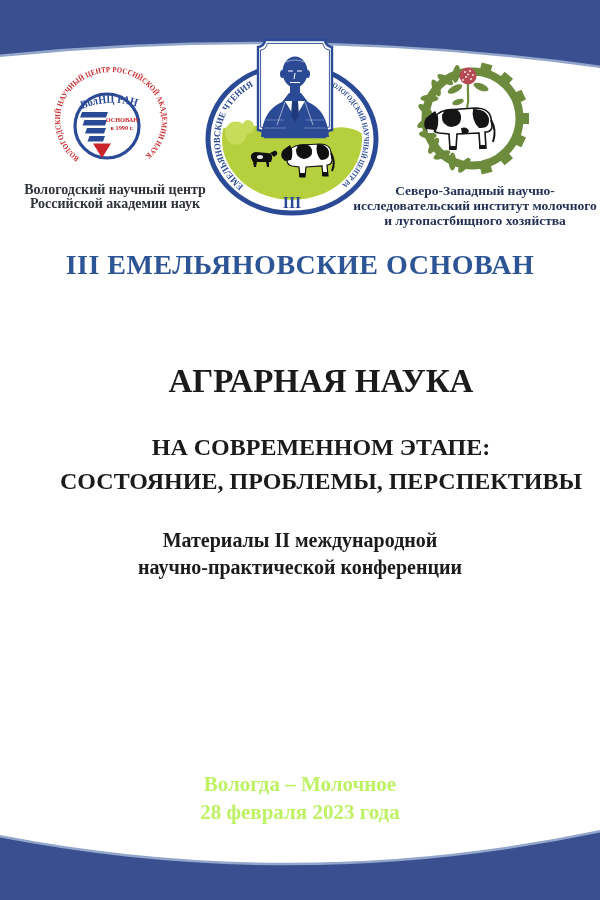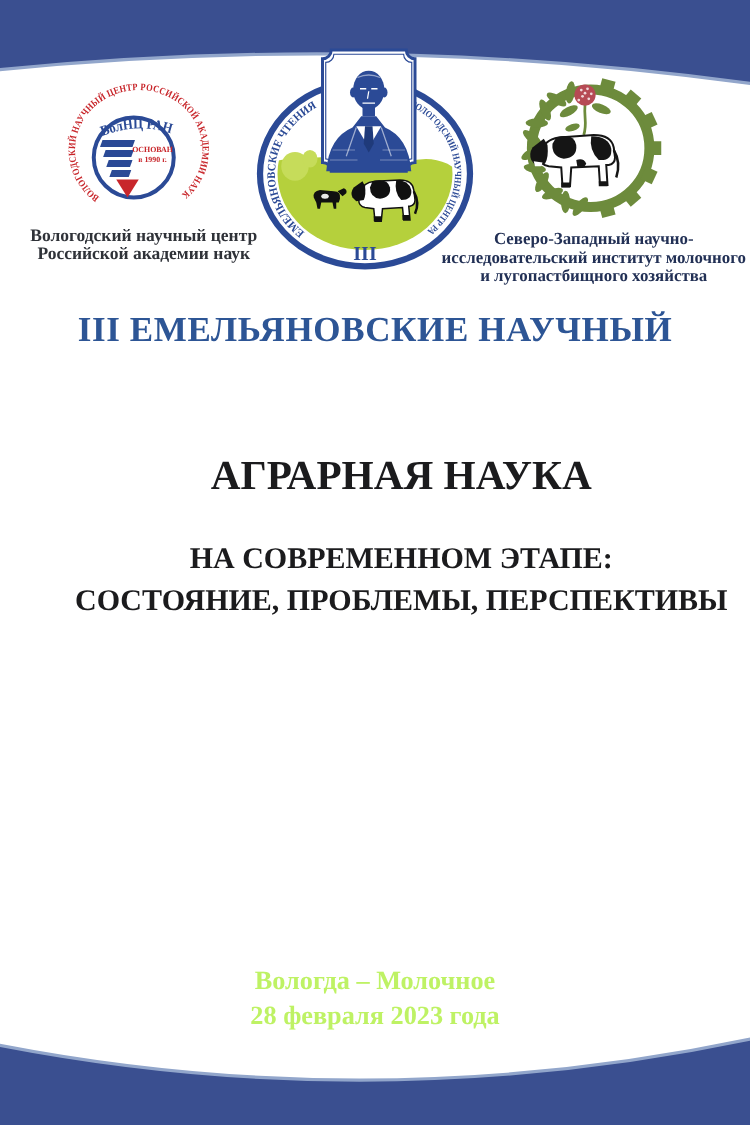--- a/index.html
+++ b/index.html
@@ -188,27 +188,31 @@
   <div class="caption caption-left">
     <div>Вологодский научный центр</div>
     <div>Российской академии наук</div>
   </div>
   <div class="caption caption-right">
     <div>Северо-Западный научно-</div>
     <div>исследовательский институт молочного</div>
     <div>и лугопастбищного хозяйства</div>
   </div>
 
-  <div class="heading">III ЕМЕЛЬЯНОВСКИЕ НАУЧНЫЙ</div>
+  <div class="heading">III ЕМЕЛЬЯНОВСКИЕ ОСНОВАН</div>
 
   <div class="title-block">
     <div class="title-l1">АГРАРНАЯ НАУКА</div>
     <div class="title-l2">НА СОВРЕМЕННОМ ЭТАПЕ:</div>
     <div class="title-l3">СОСТОЯНИЕ, ПРОБЛЕМЫ, ПЕРСПЕКТИВЫ</div>
   </div>
 
+  <div class="subtitle">
+    <div>Материалы II международной</div>
+    <div>научно-практической конференции</div>
+  </div>
 
   <div class="footer">
     <div>Вологда – Молочное</div>
     <div>28 февраля 2023 года</div>
   </div>
 
 </div>
 
 </body></html>

